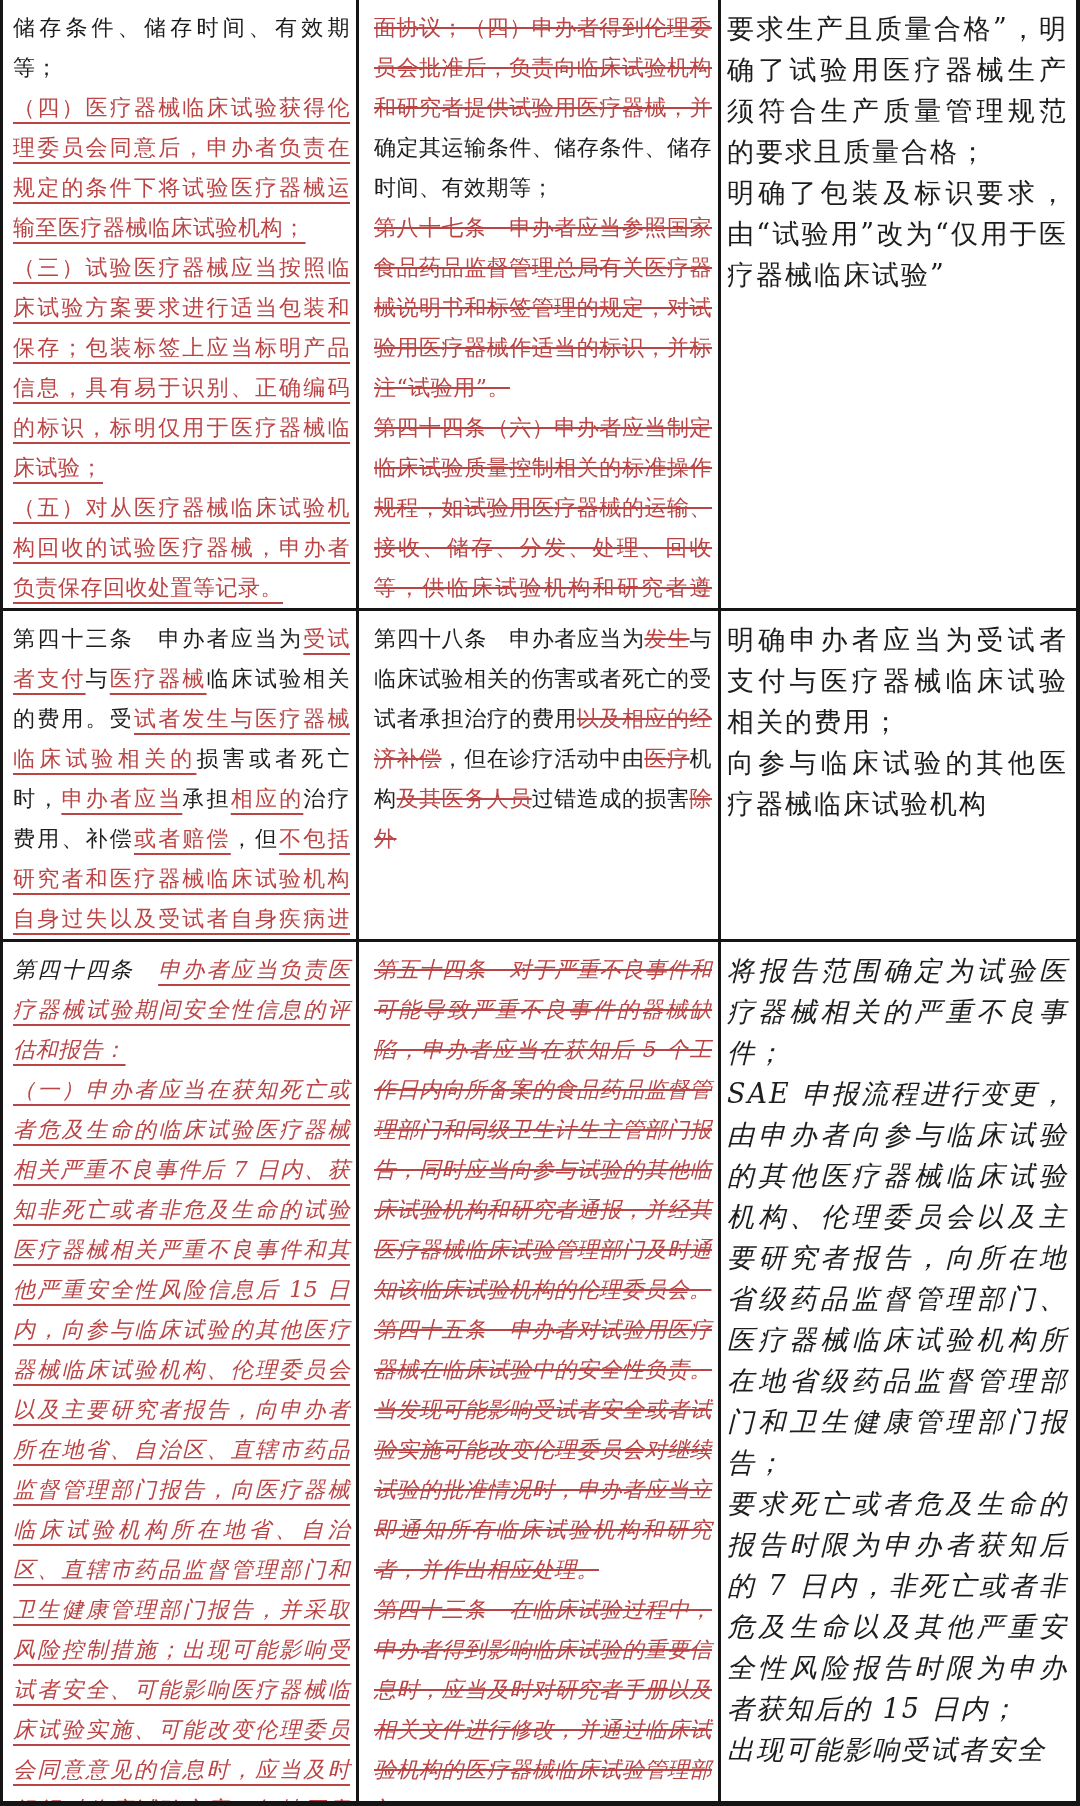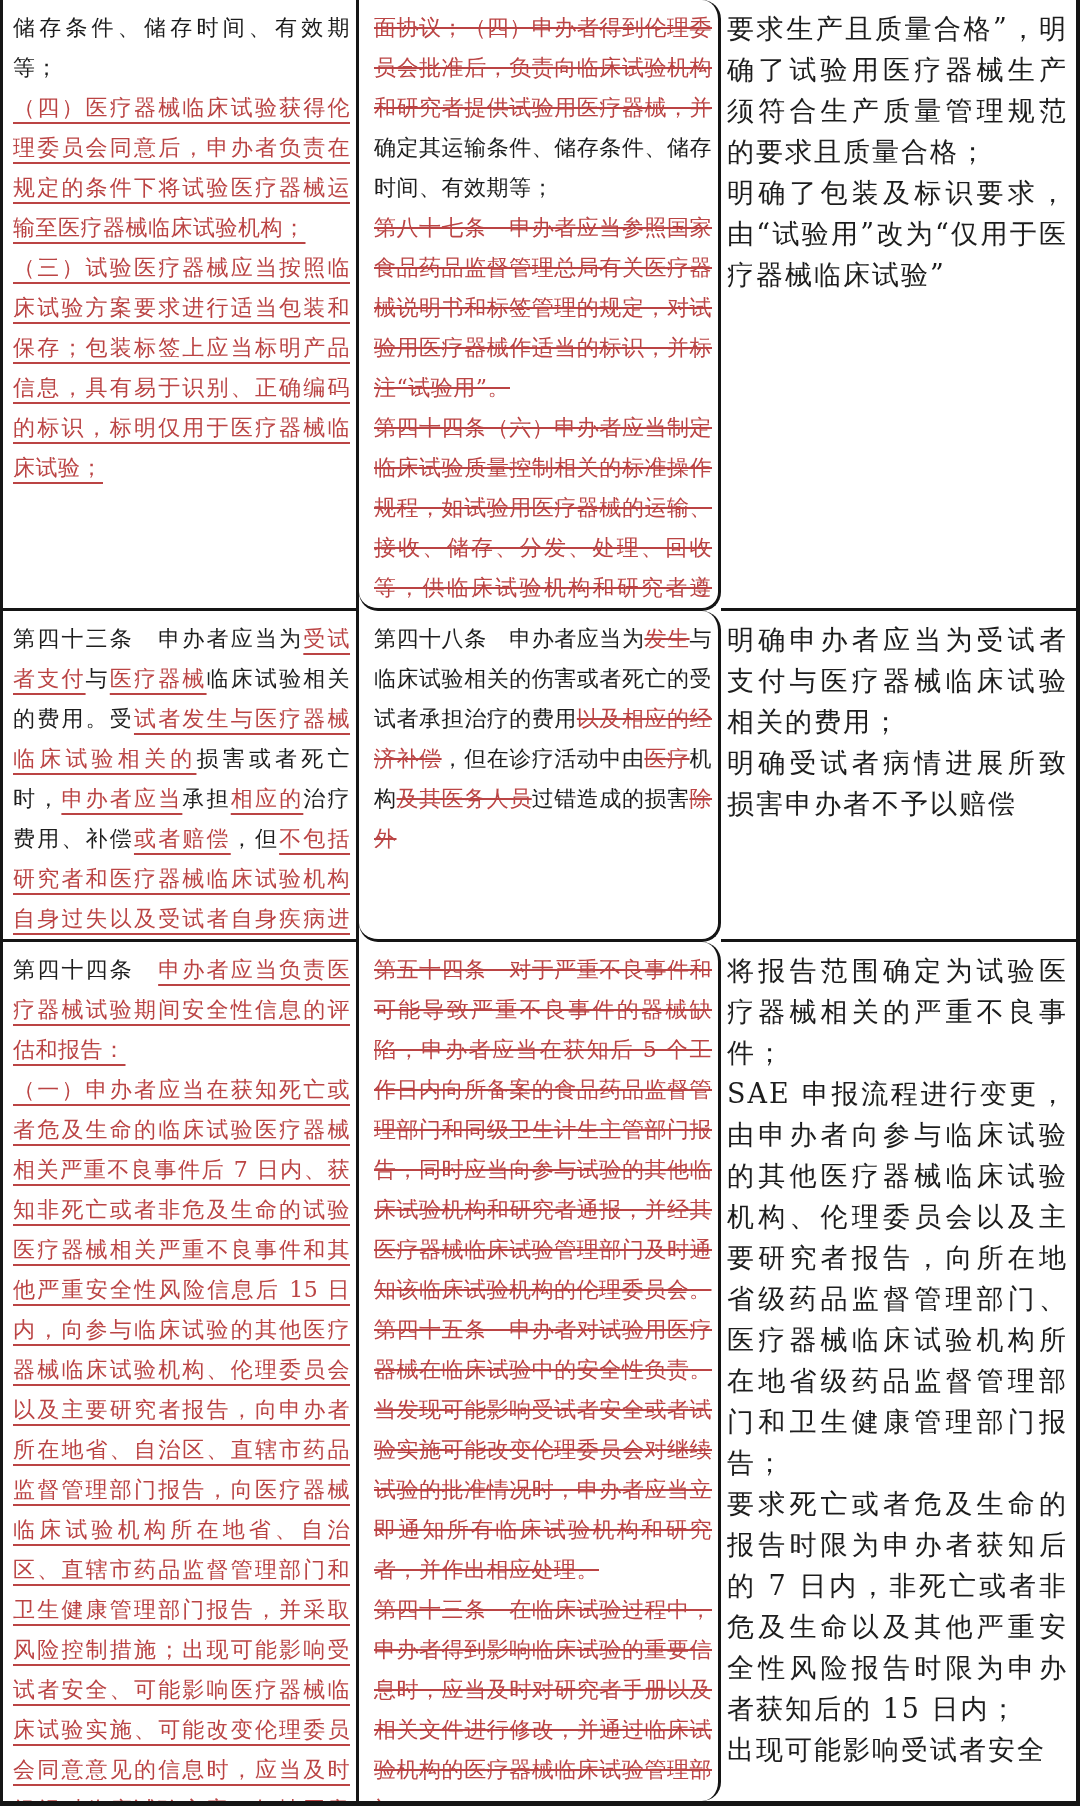--- a/index.html
+++ b/index.html
@@ -19,22 +19,22 @@
     border-right: 4px solid var(--border-black, #151515);
     border-bottom: 5px solid var(--border-black, #151515);
   }
   .cell {
     overflow: hidden;
     padding: 8px 6px 0 10px;
     border-right: 3px solid var(--border-black, #151515);
     border-bottom: 3px solid var(--border-black, #151515);
   }
   .cell.c2 { border-right: none; }
-  .cell.r2 { border-bottom: none; }
-  .cell.c1 { padding-left: 15px; border-radius: 19px; }
+  .cell.r2 { border-bottom: none; font-style: italic; }
+  .cell.c1 { padding-left: 15px; }
   .cell.c2 { padding-left: 6px; padding-right: 8px; }
   .cell p {
     text-align: justify;
     line-height: 40px;
     font-size: 22px;
     letter-spacing: 0.5px;
     color: var(--text-black, #1d1d1d);
   }
   .cell.c2 p {
     font-size: 27px;
@@ -55,39 +55,40 @@
   }
 </style>
 </head>
 <body>
 
 <div class="table">
   <div class="cell c0 r0">
       <p><span class="seg-normal">储存条件、储存时间、有效期等；</span></p>
       <p><span class="seg-insert">（四）医疗器械临床试验获得伦理委员会同意后，申办者负责在规定的条件下将试验医疗器械运输至医疗器械临床试验机构；</span></p>
       <p><span class="seg-insert">（三）试验医疗器械应当按照临床试验方案要求进行适当包装和保存；包装标签上应当标明产品信息，具有易于识别、正确编码的标识，标明仅用于医疗器械临床试验；</span></p>
+      <p><span class="seg-insert">（五）对从医疗器械临床试验机构回收的试验医疗器械，申办者负责保存回收处置等记录。</span></p>
     </div>
   <div class="cell c1 r0">
       <p><span class="seg-delete">面协议；（四）申办者得到伦理委员会批准后，负责向临床试验机构和研究者提供试验用医疗器械，并</span><span class="seg-normal">确定其运输条件、储存条件、储存时间、有效期等；</span></p>
       <p><span class="seg-delete">第八十七条　申办者应当参照国家食品药品监督管理总局有关医疗器械说明书和标签管理的规定，对试验用医疗器械作适当的标识，并标注“试验用”。</span></p>
       <p><span class="seg-delete">第四十四条（六）申办者应当制定临床试验质量控制相关的标准操作规程，如试验用医疗器械的运输、接收、储存、分发、处理、回收等，供临床试验机构和研究者遵循。</span></p>
     </div>
   <div class="cell c2 r0">
       <p><span class="seg-normal">要求生产且质量合格”，明确了试验用医疗器械生产须符合生产质量管理规范的要求且质量合格；</span></p>
       <p><span class="seg-normal">明确了包装及标识要求，由“试验用”改为“仅用于医疗器械临床试验”</span></p>
     </div>
   <div class="cell c0 r1">
       <p><span class="seg-normal">第四十三条　申办者应当为</span><span class="seg-insert">受试者支付</span><span class="seg-normal">与</span><span class="seg-insert">医疗器械</span><span class="seg-normal">临床试验相关的费用。受</span><span class="seg-insert">试者发生与医疗器械临床试验相关的</span><span class="seg-normal">损害或者死亡时，</span><span class="seg-insert">申办者应当</span><span class="seg-normal">承担</span><span class="seg-insert">相应的</span><span class="seg-normal">治疗费用、补偿</span><span class="seg-insert">或者赔偿</span><span class="seg-normal">，但</span><span class="seg-insert">不包括研究者和医疗器械临床试验机构自身过失以及受试者自身疾病进展所致的损害。</span></p>
     </div>
   <div class="cell c1 r1">
       <p><span class="seg-normal">第四十八条　申办者应当为</span><span class="seg-delete">发生</span><span class="seg-normal">与临床试验相关的伤害或者死亡的受试者承担治疗的费用</span><span class="seg-delete">以及相应的经济补偿</span><span class="seg-normal">，但在诊疗活动中由</span><span class="seg-delete">医疗</span><span class="seg-normal">机构</span><span class="seg-delete">及其医务人员</span><span class="seg-normal">过错造成的损害</span><span class="seg-delete">除外</span></p>
     </div>
   <div class="cell c2 r1">
       <p><span class="seg-normal">明确申办者应当为受试者支付与医疗器械临床试验相关的费用；</span></p>
-      <p><span class="seg-normal">明确受试者病情进展所致损害申办者不予以赔偿</span></p>
+      <p><span class="seg-normal">向参与临床试验的其他医疗器械临床试验机构</span></p>
     </div>
   <div class="cell c0 r2">
       <p><span class="seg-normal">第四十四条　</span><span class="seg-insert">申办者应当负责医疗器械试验期间安全性信息的评估和报告：</span></p>
       <p><span class="seg-insert">（一）申办者应当在获知死亡或者危及生命的临床试验医疗器械相关严重不良事件后 7 日内、获知非死亡或者非危及生命的试验医疗器械相关严重不良事件和其他严重安全性风险信息后 15 日内，向参与临床试验的其他医疗器械临床试验机构、伦理委员会以及主要研究者报告，向申办者所在地省、自治区、直辖市药品监督管理部门报告，向医疗器械临床试验机构所在地省、自治区、直辖市药品监督管理部门和卫生健康管理部门报告，并采取风险控制措施；出现可能影响受试者安全、可能影响医疗器械临床试验实施、可能改变伦理委员会同意意见的信息时，应当及时组织对临床试验方案、知情同意书和其他提供给受试者的信息、以及其他相关文件进行</span></p>
     </div>
   <div class="cell c1 r2">
       <p><span class="seg-delete">第五十四条　对于严重不良事件和可能导致严重不良事件的器械缺陷，申办者应当在获知后 5 个工作日内向所备案的食品药品监督管理部门和同级卫生计生主管部门报告，同时应当向参与试验的其他临床试验机构和研究者通报，并经其医疗器械临床试验管理部门及时通知该临床试验机构的伦理委员会。</span></p>
       <p><span class="seg-delete">第四十五条　申办者对试验用医疗器械在临床试验中的安全性负责。当发现可能影响受试者安全或者试验实施可能改变伦理委员会对继续试验的批准情况时，申办者应当立即通知所有临床试验机构和研究者，并作出相应处理。</span></p>
       <p><span class="seg-delete">第四十三条　在临床试验过程中，申办者得到影响临床试验的重要信息时，应当及时对研究者手册以及相关文件进行修改，并通过临床试验机构的医疗器械临床试验管理部门</span></p>
     </div>

